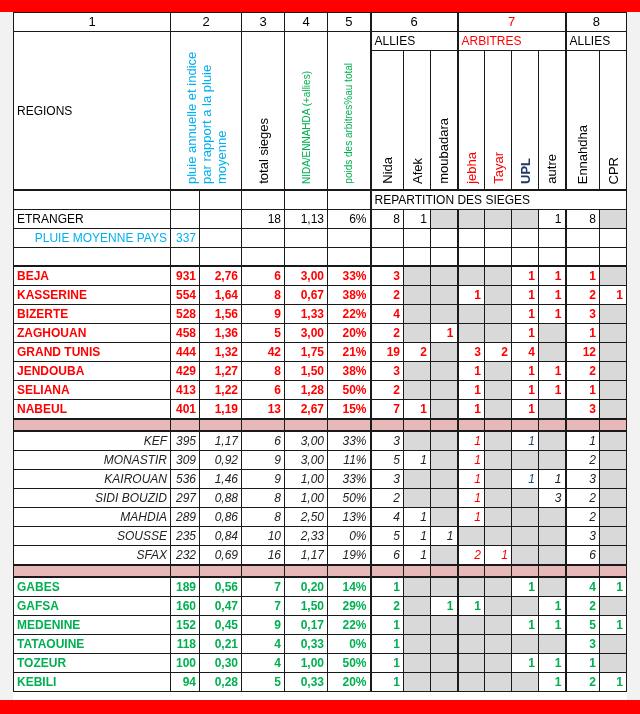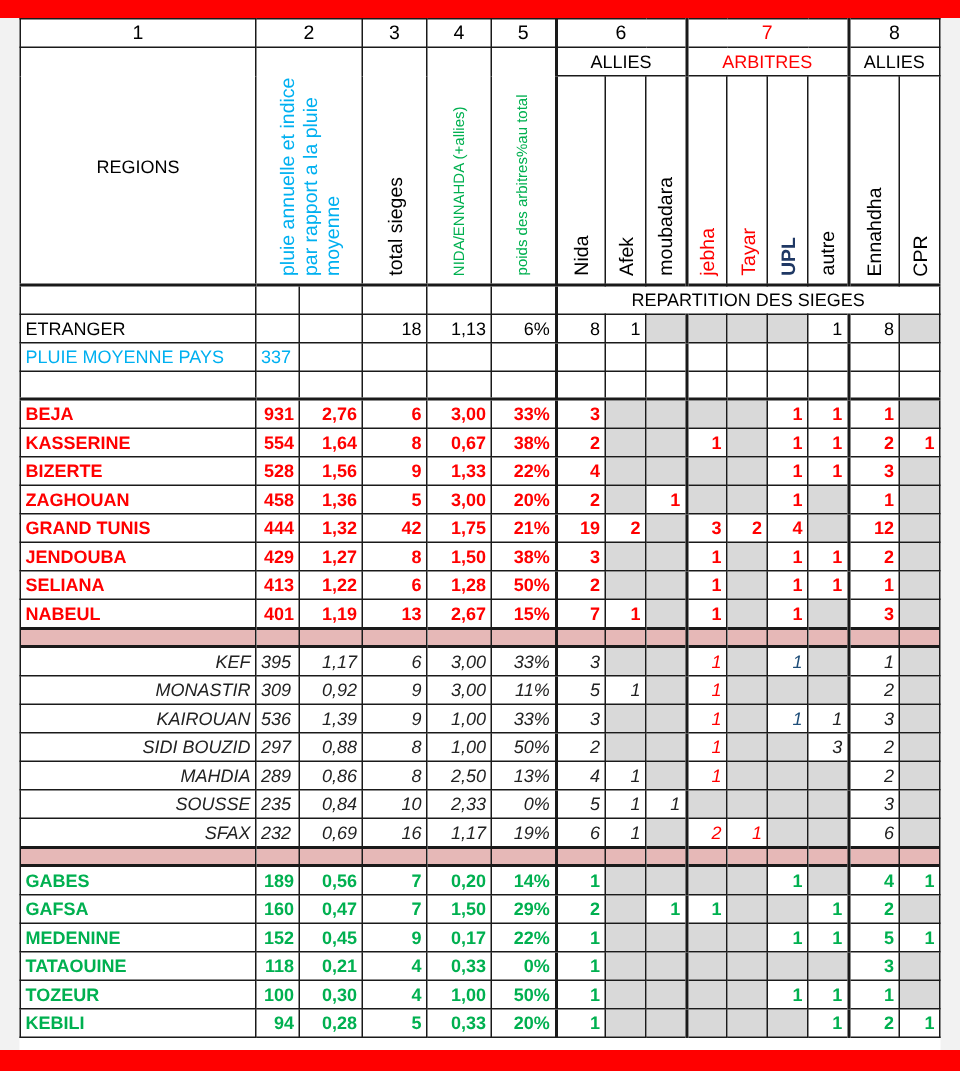--- a/index.html
+++ b/index.html
@@ -2,29 +2,29 @@
 <html><head>
 <meta charset="utf-8">
 <style>
   html,body{margin:0;padding:0;}
   body{width:640px;height:714px;background:#f2f2f2;position:relative;overflow:hidden;font-family:"Liberation Sans",sans-serif;}
   .topbar{position:absolute;left:0;top:0;width:640px;height:12px;background:#ff0000;}
   .botbar{position:absolute;left:0;top:700px;width:640px;height:14px;background:#ff0000;}
   .sheet{position:absolute;left:13px;top:12px;width:614px;height:688px;background:#fff;}
   table{border-collapse:collapse;table-layout:fixed;position:absolute;left:13px;top:12px;}
   td{border:1px solid #1a1a1a;padding:0 3px;font-size:12px;height:18px;line-height:18px;white-space:nowrap;overflow:hidden;box-sizing:border-box;}
-  td.c{text-align:center;}
+  td.c{text-align:left;}
   td.r{text-align:right;}
   td.g{background:#d9d9d9;}
   td.thick-l{border-left:2px solid #1a1a1a;}
   tr.sep td{background:#e6b8b7;height:12px;line-height:12px;}
   tr.thick-t td{border-top:2px solid #1a1a1a;}
   .red{color:#ff0000;font-weight:bold;}
   .green{color:#00b050;font-weight:bold;}
-  .blue{color:#00b0f0;}
+  .blue{color:#00b0f0;text-align:right;}
   .ital{font-style:italic;color:#222;}
   .ired{color:#ff0000;font-style:italic;}
   .iblue{color:#1f4e79;font-style:italic;}
   .hdrnum{font-size:13px;text-align:center;}
   .vert{writing-mode:vertical-rl;transform:rotate(180deg);display:inline-block;white-space:nowrap;text-align:left;}
   td.vcell{vertical-align:bottom;padding:2px 0 2px 0;text-align:center;height:157px;line-height:normal;}
   .v-rain{color:#00b0f0;font-size:13px;line-height:15px;white-space:normal;height:150px;}
   .v-green{color:#00b050;font-size:10px;}
   .v-black{color:#000;font-size:13px;}
   .v-red{color:#ff0000;font-size:13px;}
@@ -330,21 +330,21 @@
         <td class="r thick-l ired">1</td>
         <td class="r g ired"></td>
         <td class="r g iblue"></td>
         <td class="r g ital"></td>
         <td class="r thick-l ital">2</td>
         <td class="r g ital"></td>
       </tr>
       <tr>
         <td class="r ital">KAIROUAN</td>
         <td class="blue ital">536</td>
-        <td class="r blue ital">1,39</td>
+        <td class="r blue ital">1,46</td>
         <td class="r ital">9</td>
         <td class="r ital">1,00</td>
         <td class="r ital">33%</td>
         <td class="r thick-l ital">3</td>
         <td class="r g ital"></td>
         <td class="r g ital"></td>
         <td class="r thick-l ired">1</td>
         <td class="r g ired"></td>
         <td class="r iblue">1</td>
         <td class="r ital">1</td>

